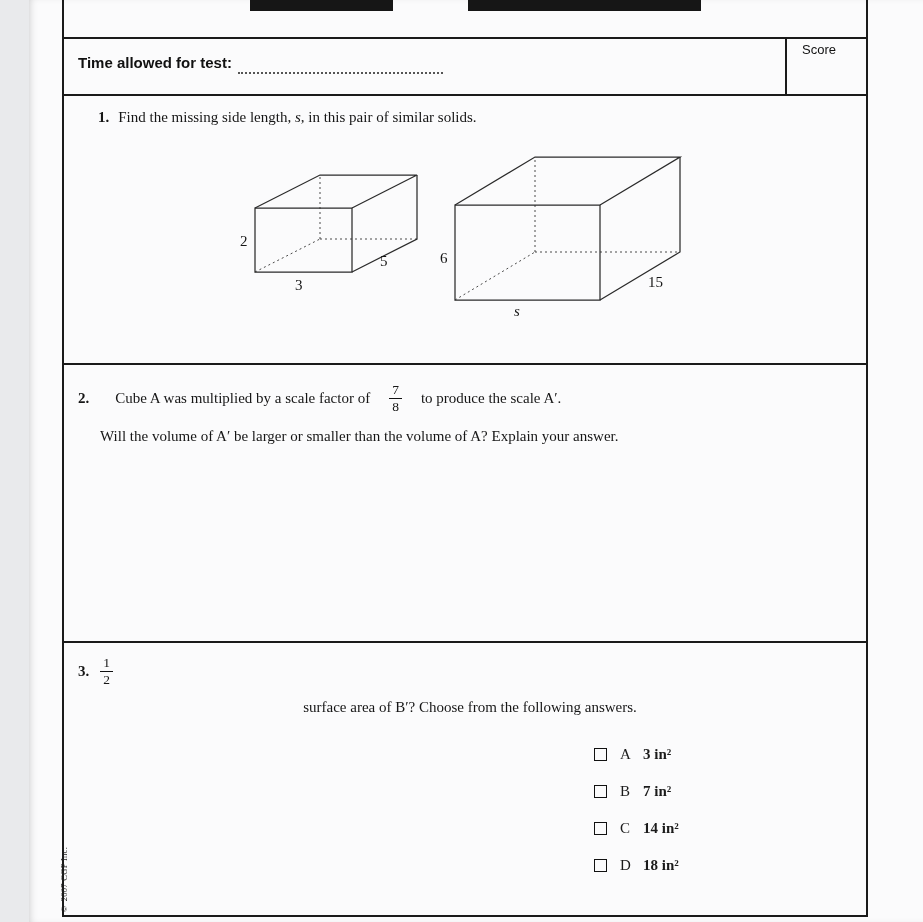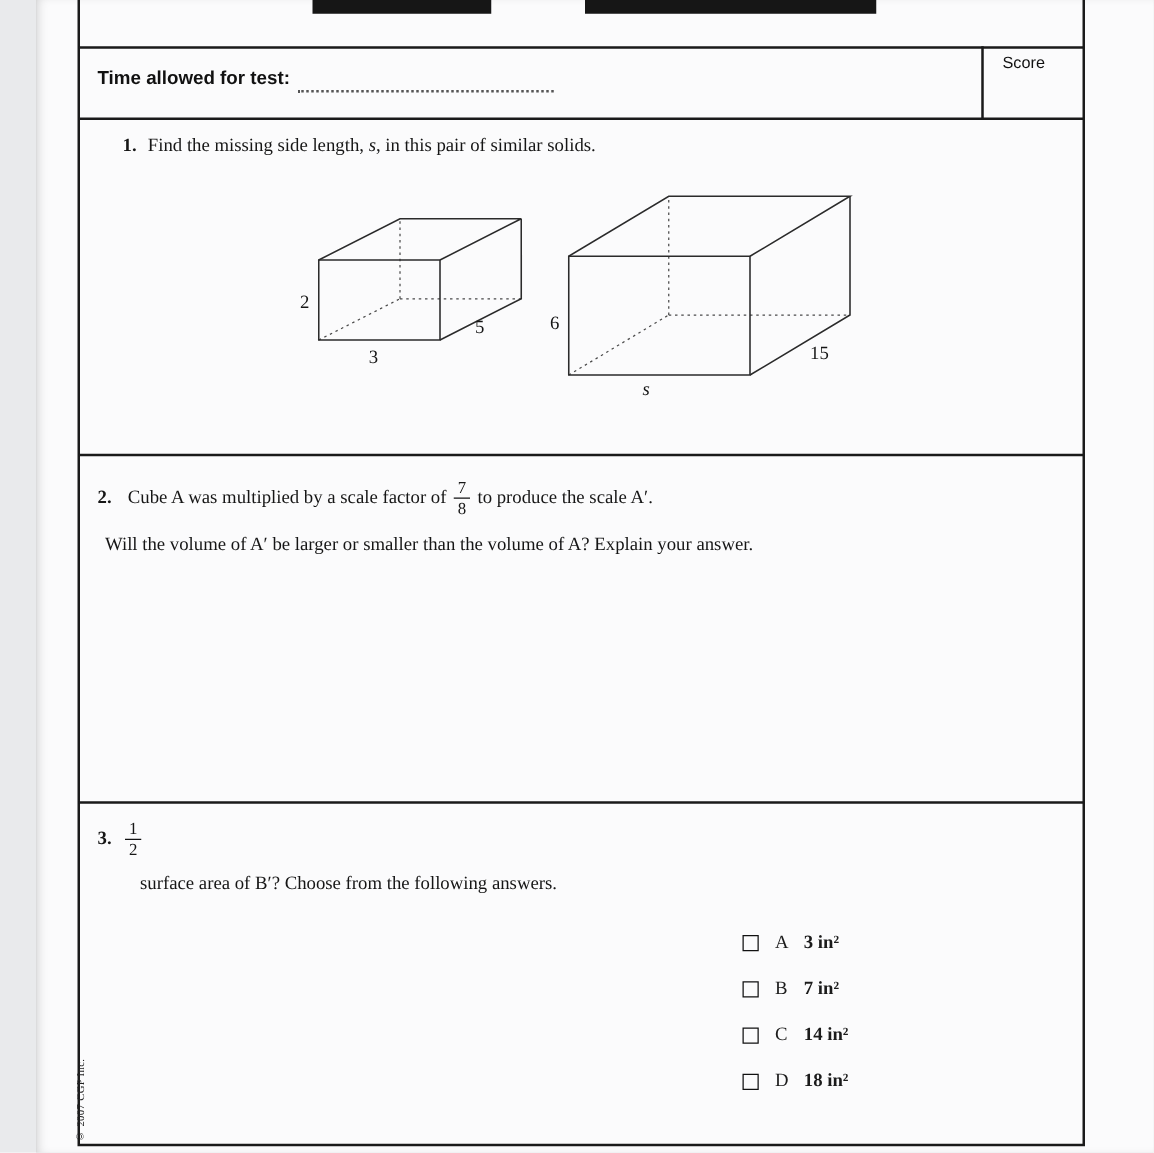--- a/index.html
+++ b/index.html
@@ -62,24 +62,24 @@
   }
   .frac .num { border-bottom: 1.2px solid #111; padding: 0 3px; }
   .frac .den { padding: 0 3px; }
 
   .fracline {
     position: absolute; display: flex; align-items: center;
     height: 42px; font-size: 15px; color: #161616;
     white-space: nowrap;
   }
   .q2-line1 { left: 78px; top: 377px; }
-  .q2-line2 { left: 84px; top: 428px; width: 740px; }
+  .q2-line2 { left: 100px; top: 428px; width: 740px; }
   .q3-line1 { left: 78px; top: 650px; }
-  .q3-line2 { left: 112px; top: 699px; width: 740px; }
-  .fracline .txt { margin: 0 4px; }
+  .q3-line2 { left: 100px; top: 699px; width: 740px; text-align: center; }
+  .fracline .txt { margin: 0 17px; }
 
   .solids-svg { position: absolute; left: 225px; top: 148px; }
   .solids-svg path, .solids-svg line { fill: none; stroke: #2b2b2b; stroke-width: 1.25; }
   .solids-svg .hidden-edge { stroke: #4a4a4a; stroke-width: 1; stroke-dasharray: 2 3; }
   .solids-svg text { font-family: "Liberation Serif", serif; font-size: 15px; fill: #161616; }
   .solids-svg text.ital { font-style: italic; }
 
   .options { position: absolute; left: 594px; top: 746px; }
   .option-row { display: flex; align-items: center; height: 16px; margin-bottom: 21px; font-size: 15px; }
   .checkbox {

